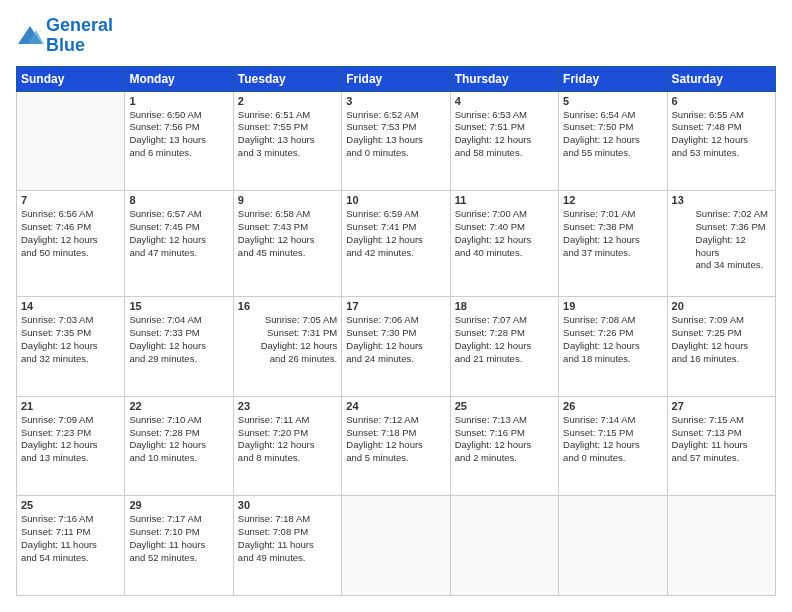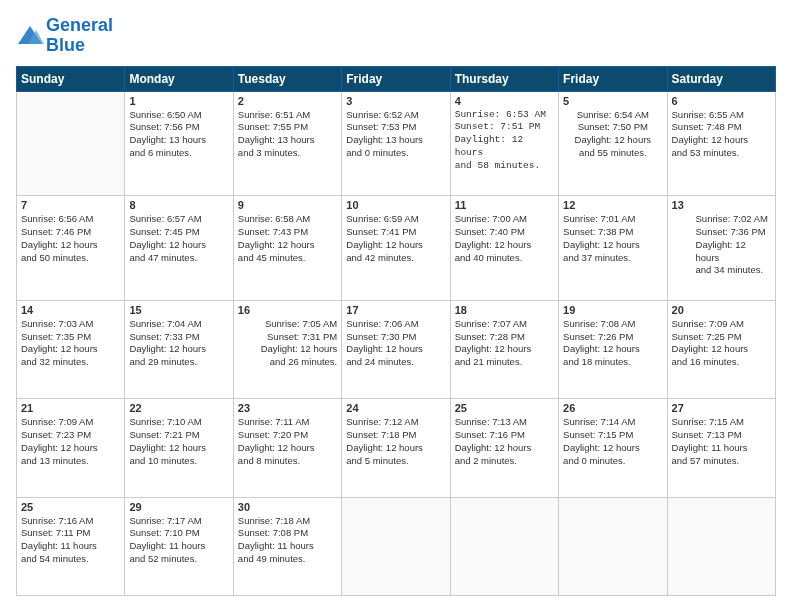--- a/index.html
+++ b/index.html
@@ -53,21 +53,21 @@
       font-size: 14px;
       color: #555;
     }
     .calendar {
       width: 100%;
       border-collapse: collapse;
       flex: 1;
       font-size: 10px;
     }
     .calendar thead th {
-      background-color: #0c4a6e;
+      background-color: #1d4ed8;
       color: #fff;
       padding: 5px 4px;
       text-align: left;
       font-size: 12px;
       border: 1px solid #1a5a9a;
     }
     .calendar tbody td {
       border: 1px solid #ccc;
       vertical-align: top;
       padding: 3px 4px;
@@ -142,28 +142,28 @@
           </td>
           <td>
             <div class="day-number">3</div>
             <div class="day-info" style="white-space: pre-line;">Sunrise: 6:52 AM
 Sunset: 7:53 PM
 Daylight: 13 hours
 and 0 minutes.</div>
           </td>
           <td>
             <div class="day-number">4</div>
-            <div class="day-info" style="white-space: pre-line; font-family: Liberation Mono, monospace;">Sunrise: 6:53 AM
+            <div class="day-info" style="white-space: pre-line;">Sunrise: 6:53 AM
 Sunset: 7:51 PM
 Daylight: 12 hours
 and 58 minutes.</div>
           </td>
           <td>
             <div class="day-number">5</div>
-            <div class="day-info" style="white-space: pre-line; text-align: center;">Sunrise: 6:54 AM
+            <div class="day-info" style="white-space: pre-line;">Sunrise: 6:54 AM
 Sunset: 7:50 PM
 Daylight: 12 hours
 and 55 minutes.</div>
           </td>
           <td>
             <div class="day-number">6</div>
             <div class="day-info" style="white-space: pre-line;">Sunrise: 6:55 AM
 Sunset: 7:48 PM
 Daylight: 12 hours
 and 53 minutes.</div>
@@ -275,21 +275,21 @@
           <td>
             <div class="day-number">21</div>
             <div class="day-info" style="white-space: pre-line;">Sunrise: 7:09 AM
 Sunset: 7:23 PM
 Daylight: 12 hours
 and 13 minutes.</div>
           </td>
           <td>
             <div class="day-number">22</div>
             <div class="day-info" style="white-space: pre-line;">Sunrise: 7:10 AM
-Sunset: 7:21 PM
+Sunset: 7:28 PM
 Daylight: 12 hours
 and 10 minutes.</div>
           </td>
           <td>
             <div class="day-number">23</div>
             <div class="day-info" style="white-space: pre-line;">Sunrise: 7:11 AM
 Sunset: 7:20 PM
 Daylight: 12 hours
 and 8 minutes.</div>
           </td>

